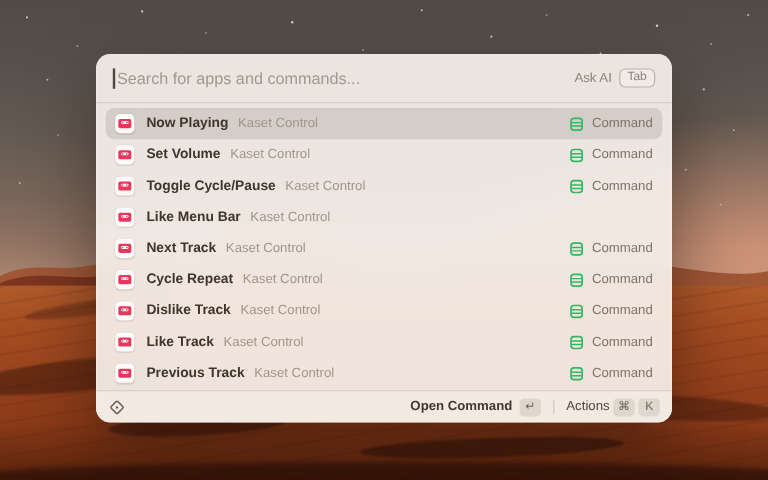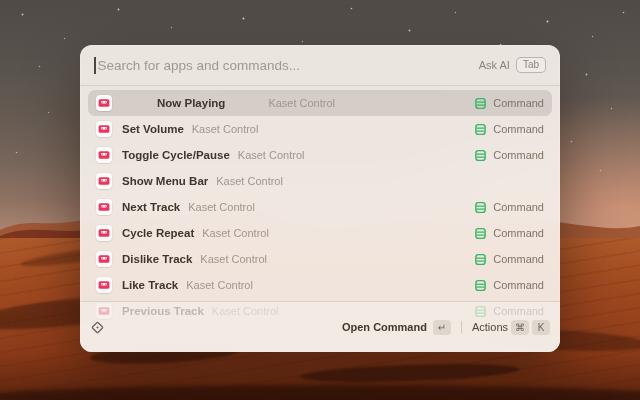--- a/index.html
+++ b/index.html
@@ -77,37 +77,37 @@
   .askai-label{font-size:11px;color:#8d8379;text-align:right;}
   .tab-key{
     font-size:10px;color:#8d8379;border:1px solid rgba(90,75,60,.35);
     border-radius:5px;padding:1px 6px 2px;line-height:11px;background:rgba(255,255,255,.25);
   }
   .list{padding:4px 8px 0;}
   .section-label{font-size:10px;color:#8f857a;padding:4px 8px 5px;letter-spacing:.1px;}
   .row{
     height:26px;display:flex;align-items:center;padding:0 8px;border-radius:7px;
   }
-  .row.selected{background:rgba(94,79,68,.16);gap:35px;}
+  .row.selected{background:rgba(94,79,68,.16);}
   .tile{
     width:16px;height:16px;border-radius:4px;background:#fdfbfa;
     box-shadow:0 0 0 .5px rgba(0,0,0,.06),0 1px 1px rgba(0,0,0,.08);
     display:flex;align-items:center;justify-content:center;flex:0 0 auto;
   }
   .row-title{margin-left:10px;font-size:11.5px;font-weight:600;color:#3e362c;white-space:nowrap;}
   .row-sub{margin-left:8px;font-size:11px;color:#a0968c;white-space:nowrap;}
   .row-right{margin-left:auto;display:flex;align-items:center;gap:6px;}
   .acc-label{font-size:11px;color:#7e7469;white-space:nowrap;}
   .signal-icon{display:none;}
   .row.has-signal .signal-icon{display:block;}
 
   
   .footer{
     position:absolute;left:0;right:0;bottom:0;height:26px;
-    display:flex;align-items:center;padding:12px 10px;
+    display:flex;align-items:center;padding:0 10px;
     border-top:1px solid rgba(70,55,40,.14);
     background:rgba(243,236,231,.7);
   }
   .footer-right{margin-left:auto;display:flex;align-items:center;gap:6px;}
   .primary-action{font-size:11px;font-weight:600;color:#40392f;}
   .kbd{
     min-width:10px;height:15px;padding:0 4px;border-radius:4px;
     background:rgba(60,45,30,.10);color:#6e6458;font-size:10px;
     display:inline-flex;align-items:center;justify-content:center;
   }
@@ -218,21 +218,21 @@
 
   <div class="row has-signal">
     <span class="tile">
       <svg width="12" height="12" viewBox="0 0 12 12">
         <rect x="0.6" y="2.2" width="10.8" height="7.6" rx="1.6" fill="#e8365e"></rect>
         <rect x="2.9" y="4.1" width="6.2" height="2.3" rx="1.15" fill="#ffffff"></rect>
         <circle cx="4.25" cy="5.25" r="0.65" fill="#e8365e"></circle>
         <circle cx="7.75" cy="5.25" r="0.65" fill="#e8365e"></circle>
       </svg>
     </span>
-    <span class="row-title">Show Menu Bar</span>
+    <span class="row-title">Like Menu Bar</span>
     <span class="row-sub">Kaset Control</span>
   </div>
 
   <div class="row">
     <span class="tile">
       <svg width="12" height="12" viewBox="0 0 12 12">
         <rect x="0.6" y="2.2" width="10.8" height="7.6" rx="1.6" fill="#e8365e"></rect>
         <rect x="2.9" y="4.1" width="6.2" height="2.3" rx="1.15" fill="#ffffff"></rect>
         <circle cx="4.25" cy="5.25" r="0.65" fill="#e8365e"></circle>
         <circle cx="7.75" cy="5.25" r="0.65" fill="#e8365e"></circle>

